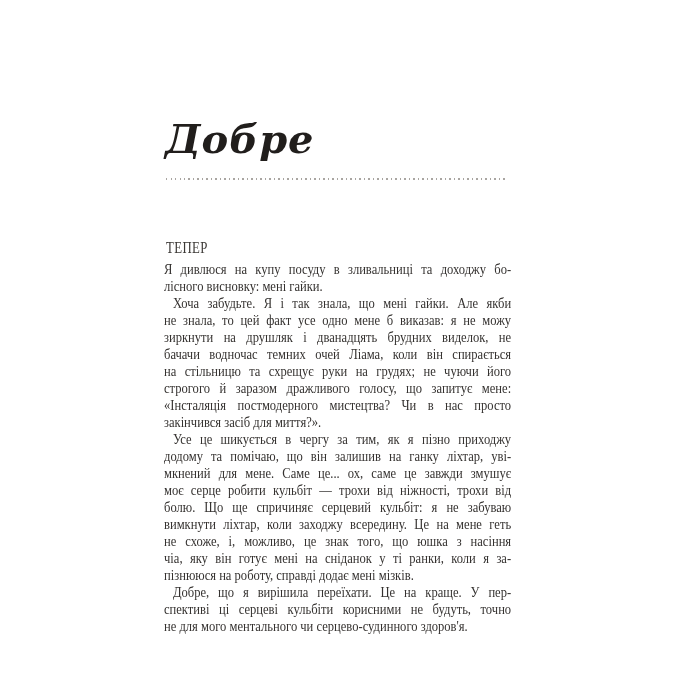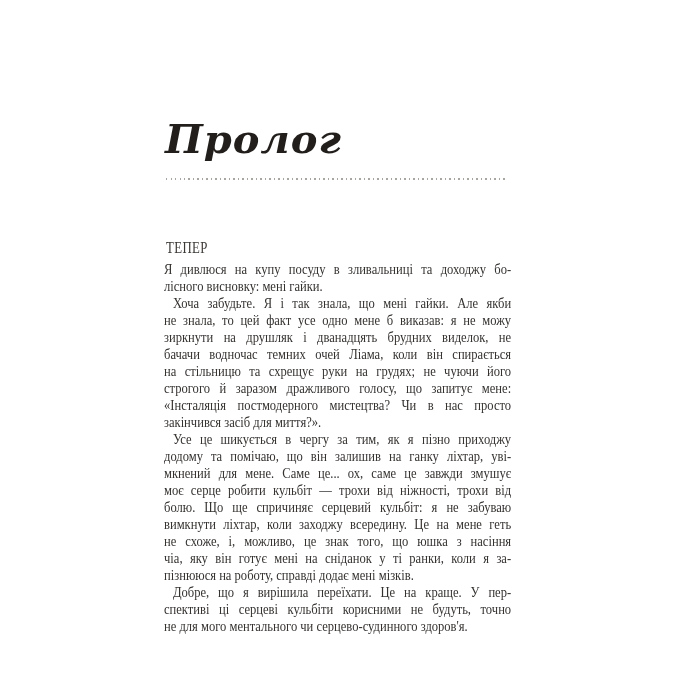--- a/index.html
+++ b/index.html
@@ -60,21 +60,21 @@
     text-align: justify;
     text-align-last: justify;
   }
   .line.last { text-align-last: left; }
   .line.indent { text-indent: 10px; }
 </style>
 </head>
 <body>
 
 <div class="screen">
-  <h1 class="title">Пролог</h1>
+  <h1 class="title">Добре</h1>
 
   <div class="divider"></div>
 
   <div class="section-label">ТЕПЕР</div>
 
   <div class="body-text">
       <div class="para">
         <div class="line">Я дивлюся на купу посуду в зливальниці та доходжу бо-</div>
         <div class="line last">лісного висновку: мені гайки.</div>
       </div>

